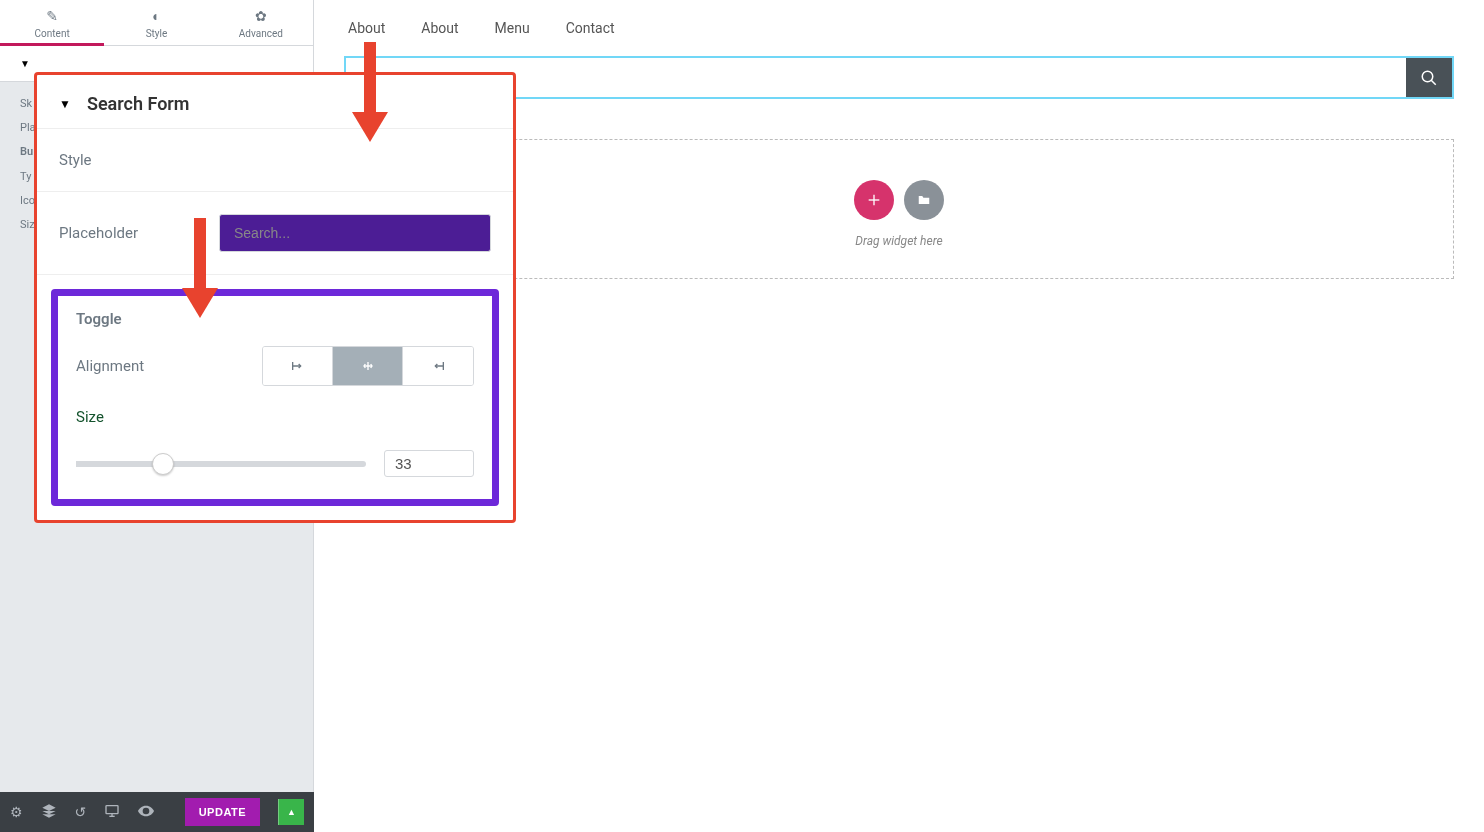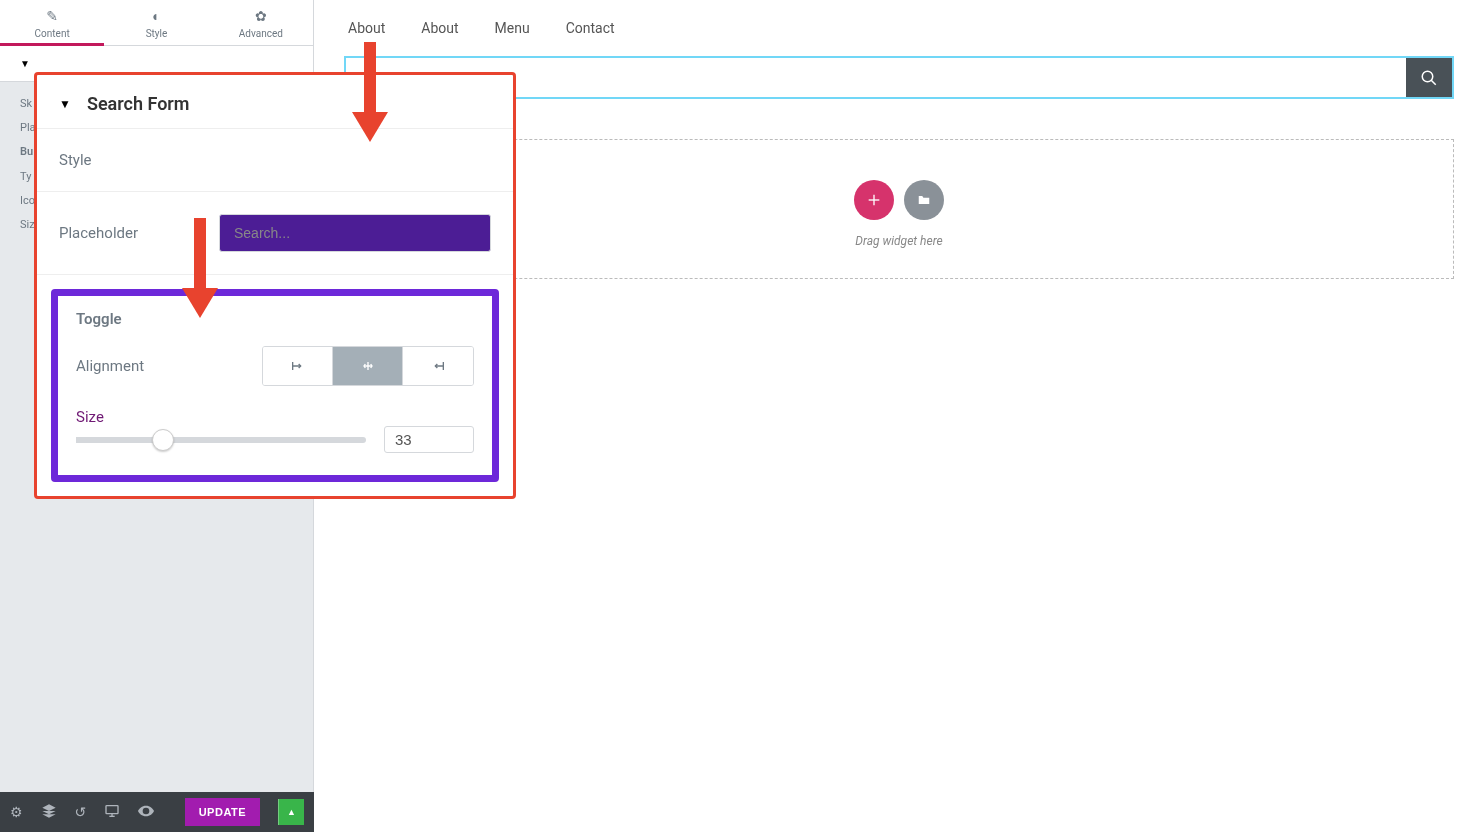--- a/index.html
+++ b/index.html
@@ -52,21 +52,21 @@
 .skin-select { width: 100%; border: 3px solid #e8432e; border-radius: 4px; padding: 10px 14px; font-size: 14px; color: #555; display: flex; justify-content: space-between; align-items: center; cursor: pointer; background: #fff; }
 .ph-input { width: 100%; border: 1px solid #d5d8dc; border-radius: 3px; padding: 10px 14px; font-size: 14px; color: #888; background: #4c1d95; }
 
 .toggle-box { margin: 14px 14px 14px; border: 7px solid #6d28d9; border-radius: 4px; padding: 14px 18px 22px; }
 .toggle-title { font-weight: 600; color: #6d7882; font-size: 15px; margin-bottom: 18px; }
 .align-row { display: flex; align-items: center; margin-bottom: 22px; }
 .align-btns { display: flex; margin-left: auto; border: 1px solid #d5d8dc; border-radius: 3px; overflow: hidden; }
 .align-btn { width: 70px; height: 38px; display: flex; align-items: center; justify-content: center; cursor: pointer; background: #fff; color: #6d7882; font-size: 14px; border-right: 1px solid #d5d8dc; }
 .align-btn:last-child { border-right: none; }
 .align-btn.active { background: #a4afb7; color: #fff; }
-.size-row .label { font-size: 15px; color: #701a75; margin-bottom: 0; display: block; }
+.size-row .label { font-size: 15px; color: #14532d; margin-bottom: 24px; display: block; }
 .slider-wrap { display: flex; align-items: center; gap: 18px; }
 .slider { flex: 1; position: relative; height: 6px; background: #d5d8dc; border-radius: 3px; }
 .slider-fill { position: absolute; left: 0; top: 0; bottom: 0; width: 33%; background: #d5d8dc; }
 .slider-thumb { position: absolute; left: 30%; top: 50%; transform: translate(-50%,-50%); width: 22px; height: 22px; border-radius: 50%; background: #fff; border: 1px solid #ccc; box-shadow: 0 1px 2px rgba(0,0,0,0.2); }
 .size-input { width: 90px; border: 1px solid #d5d8dc; border-radius: 3px; padding: 4px 10px; font-size: 15px; color: #555; text-align: left; }
 
 
 .arrow { position: absolute; z-index: 200; }
 .arrow svg { display: block; }
 

